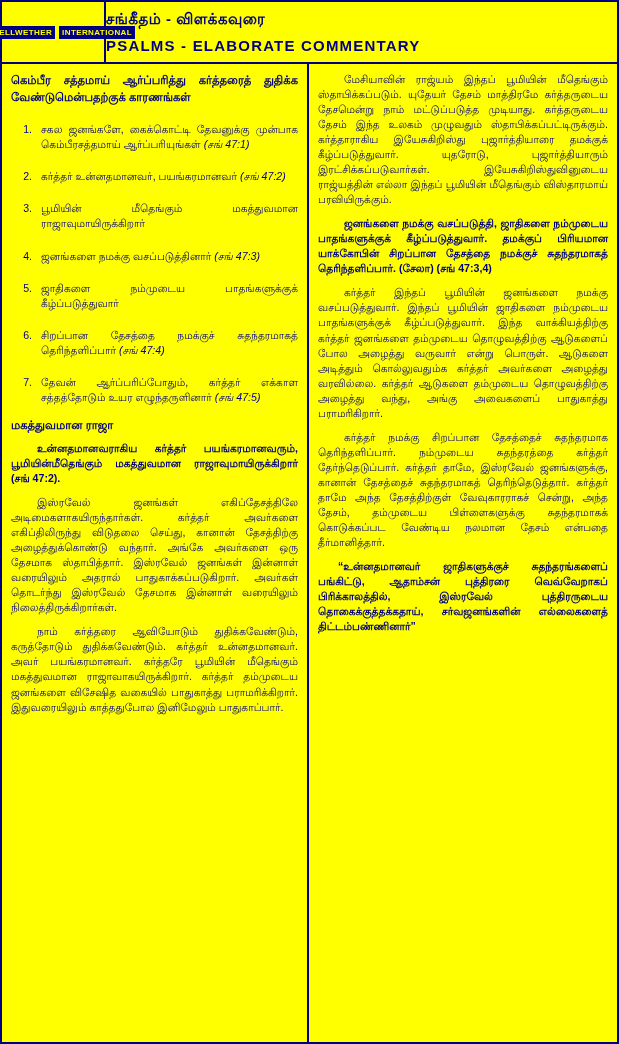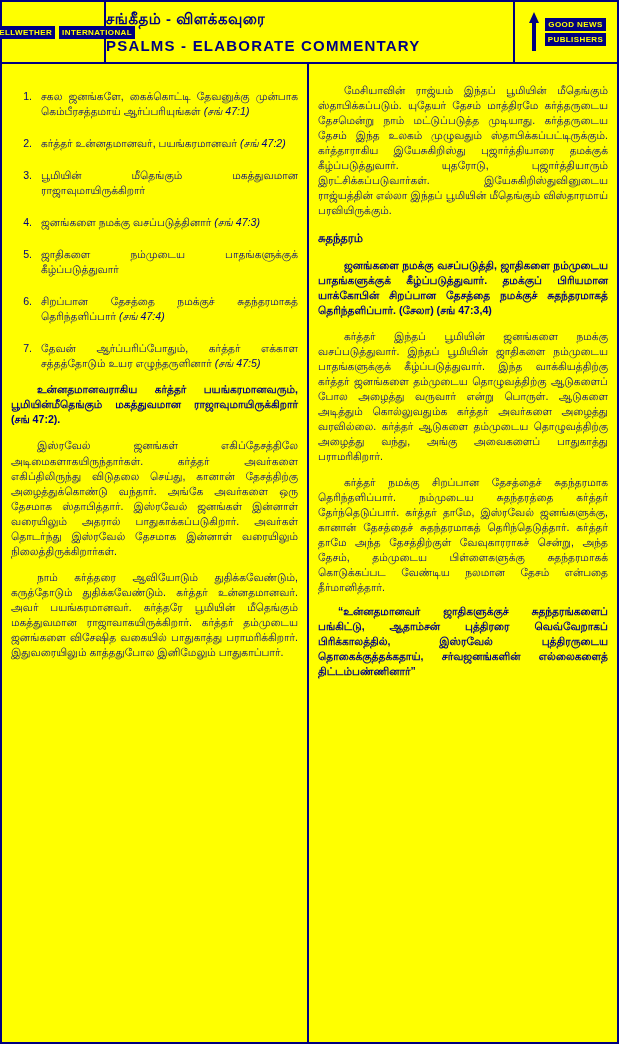--- a/index.html
+++ b/index.html
@@ -141,21 +141,21 @@
     width: 308px;
   }
   h2.section {
     font-size: 11.5px;
     font-weight: bold;
     margin: 0 0 7px 0;
     text-align: justify;
     line-height: 1.45;
   }
   p.para {
-    margin: 11px 0 9px 0;
+    margin: 0 0 9px 0;
     text-align: justify;
     text-indent: 26px;
   }
   p.para.noindent { text-indent: 0; }
   p.bold {
     font-weight: bold;
   }
   ol.numlist {
     margin: 2px 0 9px 0;
     padding-left: 24px;
@@ -192,37 +192,26 @@
         <div class="logo-words">
           <span>BELLWETHER</span>
           <span>INTERNATIONAL</span>
         </div>
       </div>
     </div>
     <div class="title-box">
       <div class="title-main">சங்கீதம் - விளக்கவுரை</div>
       <div class="title-sub">PSALMS - ELABORATE COMMENTARY</div>
     </div>
-    <div class="pub-box">
-      <div class="logo-inner">
-        <div class="torch">
-          <div class="flame"></div>
-          <div class="stick"></div>
-        </div>
-        <div class="pub-words">
-          <span>GOOD NEWS</span>
-          <span>PUBLISHERS</span>
-        </div>
-      </div>
-    </div>
   </div>
 
   <div class="columns">
 
     <div class="col col-left">
+      <h2 class="section">கெம்பீர சத்தமாய் ஆர்ப்பரித்து கர்த்தரைத் துதிக்க வேண்டுமென்பதற்குக் காரணங்கள்</h2>
       <ol class="numlist">
         <li>
           <span>சகல ஜனங்களே, கைக்கொட்டி தேவனுக்கு முன்பாக கெம்பீரசத்தமாய் ஆர்ப்பரியுங்கள்</span>
           <i class="ref">(சங் 47:1)</i>
         </li>
         <li>
           <span>கர்த்தர் உன்னதமானவர், பயங்கரமானவர்</span>
           <i class="ref">(சங் 47:2)</i>
         </li>
         <li>
@@ -237,28 +226,28 @@
         </li>
         <li>
           <span>சிறப்பான தேசத்தை நமக்குச் சுதந்தரமாகத் தெரிந்தளிப்பார்</span>
           <i class="ref">(சங் 47:4)</i>
         </li>
         <li>
           <span>தேவன் ஆர்ப்பரிப்போதும், கர்த்தர் எக்காள சத்தத்தோடும் உயர எழுந்தருளினார்</span>
           <i class="ref">(சங் 47:5)</i>
         </li>
       </ol>
+      <div class="subhead">மகத்துவமான ராஜா</div>
       <p class="para bold">உன்னதமானவராகிய கர்த்தர் பயங்கரமானவரும், பூமியின்மீதெங்கும் மகத்துவமான ராஜாவுமாயிருக்கிறார் (சங் 47:2).</p>
       <p class="para">இஸ்ரவேல் ஜனங்கள் எகிப்தேசத்திலே அடிமைகளாகயிருந்தார்கள். கர்த்தர் அவர்களை எகிப்திலிருந்து விடுதலை செய்து, கானான் தேசத்திற்கு அழைத்துக்கொண்டு வந்தார். அங்கே அவர்களை ஒரு தேசமாக ஸ்தாபித்தார். இஸ்ரவேல் ஜனங்கள் இன்னாள் வரையிலும் அதரால் பாதுகாக்கப்படுகிறார். அவர்கள் தொடர்ந்து இஸ்ரவேல் தேசமாக இன்னாள் வரையிலும் நிலைத்திருக்கிறார்கள்.</p>
       <p class="para">நாம் கர்த்தரை ஆவியோடும் துதிக்கவேண்டும், கருத்தோடும் துதிக்கவேண்டும். கர்த்தர் உன்னதமானவர். அவர் பயங்கரமானவர். கர்த்தரே பூமியின் மீதெங்கும் மகத்துவமான ராஜாவாகயிருக்கிறார். கர்த்தர் தம்முடைய ஜனங்களை விசேஷித வகையில் பாதுகாத்து பராமரிக்கிறார். இதுவரையிலும் காத்ததுபோல இனிமேலும் பாதுகாப்பார்.</p>
     </div>
 
     <div class="col col-right">
       <p class="para">மேசியாவின் ராஜ்யம் இந்தப் பூமியின் மீதெங்கும் ஸ்தாபிக்கப்படும். யுதேயர் தேசம் மாத்திரமே கர்த்தருடைய தேசமென்று நாம் மட்டுப்படுத்த முடியாது. கர்த்தருடைய தேசம் இந்த உலகம் முழுவதும் ஸ்தாபிக்கப்பட்டிருக்கும். கர்த்தாராகிய இயேசுகிறிஸ்து புஜார்த்தியாரை தமக்குக் கீழ்ப்படுத்துவார். யுதரோடு, புஜார்த்தியாரும் இரட்சிக்கப்படுவார்கள். இயேசுகிறிஸ்துவினுடைய ராஜ்யத்தின் எல்லா இந்தப் பூமியின் மீதெங்கும் விஸ்தாரமாய் பரவியிருக்கும்.</p>
-      <div class="subhead">சுதந்தரம்</div>
       <p class="para bold">ஜனங்களை நமக்கு வசப்படுத்தி, ஜாதிகளை நம்முடைய பாதங்களுக்குக் கீழ்ப்படுத்துவார். தமக்குப் பிரியமான யாக்கோபின் சிறப்பான தேசத்தை நமக்குச் சுதந்தரமாகத் தெரிந்தளிப்பார். (சேலா) (சங் 47:3,4)</p>
       <p class="para">கர்த்தர் இந்தப் பூமியின் ஜனங்களை நமக்கு வசப்படுத்துவார். இந்தப் பூமியின் ஜாதிகளை நம்முடைய பாதங்களுக்குக் கீழ்ப்படுத்துவார். இந்த வாக்கியத்திற்கு கர்த்தர் ஜனங்களை தம்முடைய தொழுவத்திற்கு ஆடுகளைப் போல அழைத்து வருவார் என்று பொருள். ஆடுகளை அடித்தும் கொல்லுவதும்க கர்த்தர் அவர்களை அழைத்து வரவில்லை. கர்த்தர் ஆடுகளை தம்முடைய தொழுவத்திற்கு அழைத்து வந்து, அங்கு அவைகளைப் பாதுகாத்து பராமரிகிறார்.</p>
       <p class="para">கர்த்தர் நமக்கு சிறப்பான தேசத்தைச் சுதந்தரமாக தெரிந்தளிப்பார். நம்முடைய சுதந்தரத்தை கர்த்தர் தேர்ந்தெடுப்பார். கர்த்தர் தாமே, இஸ்ரவேல் ஜனங்களுக்கு, கானான் தேசத்தைச் சுதந்தரமாகத் தெரிந்தெடுத்தார். கர்த்தர் தாமே அந்த தேசத்திற்குள் வேவுகாரராகச் சென்று, அந்த தேசம், தம்முடைய பிள்ளைகளுக்கு சுதந்தரமாகக் கொடுக்கப்பட வேண்டிய நலமான தேசம் என்பதை தீர்மானித்தார்.</p>
       <p class="quote-block bold">“உன்னதமானவர் ஜாதிகளுக்குச் சுதந்தரங்களைப் பங்கிட்டு, ஆதாம்சன் புத்திரரை வெவ்வேறாகப் பிரிக்காலத்தில், இஸ்ரவேல் புத்திரருடைய தொகைக்குத்தக்கதாய், சர்வஜனங்களின் எல்லைகளைத் திட்டம்பண்ணினார்”</p>
     </div>
 
   </div>
 </div>
 
 </body></html>

